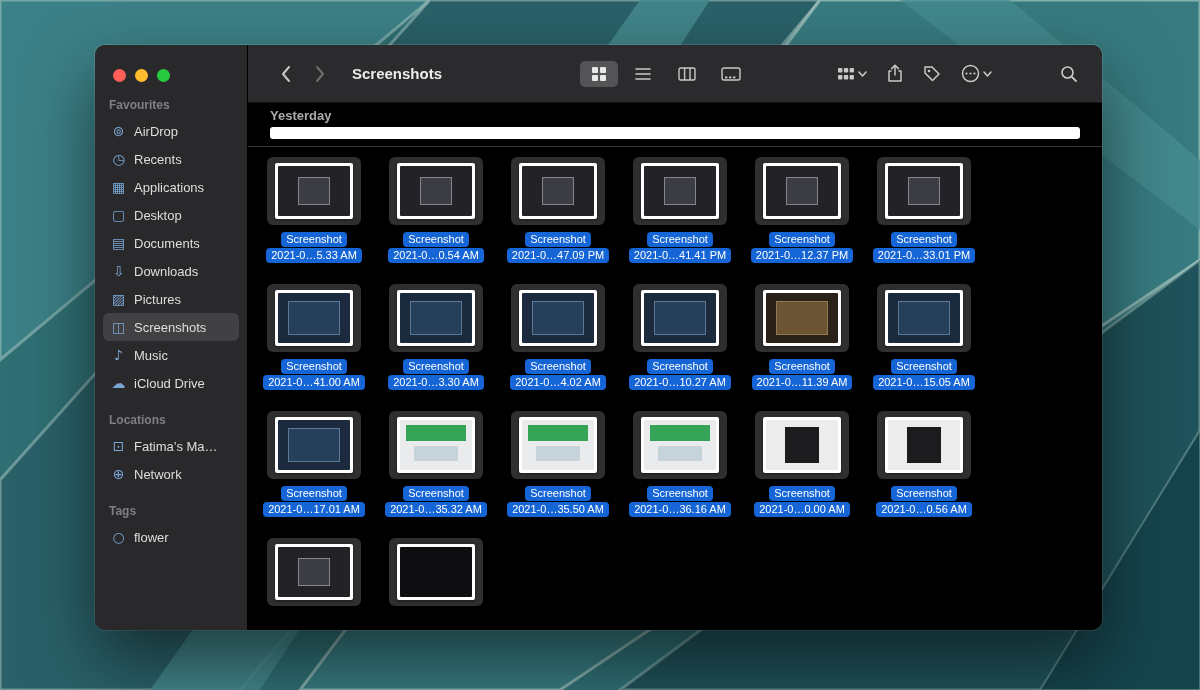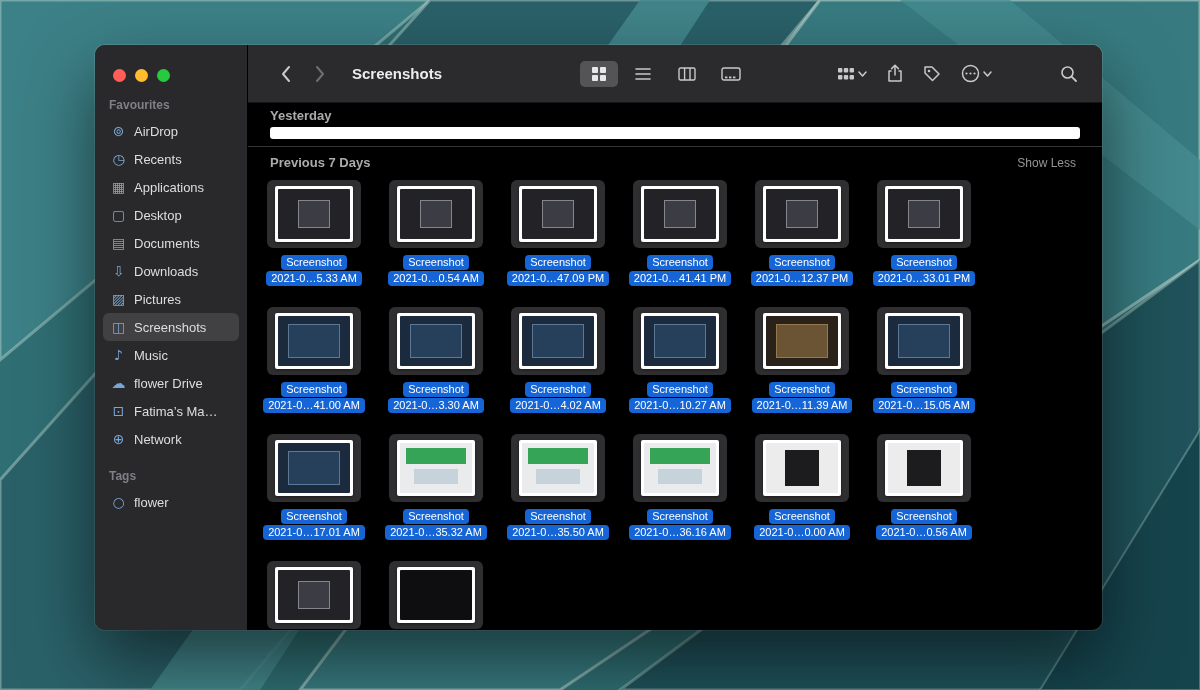--- a/index.html
+++ b/index.html
@@ -130,24 +130,25 @@
             <span class="sb-label">Screenshots</span>
           </div>
           <div class="sb-item">
             <span class="sb-icon">♪</span>
             <span class="sb-label">Music</span>
           </div>
         </div>
         <div class="sb-section">
           <div class="sb-item">
             <span class="sb-icon">☁</span>
-            <span class="sb-label">flower Drive</span>
+            <span class="sb-label">iCloud Drive</span>
           </div>
         </div>
         <div class="sb-section">
+          <div class="sb-heading">Locations</div>
           <div class="sb-item">
             <span class="sb-icon">⊡</span>
             <span class="sb-label">Fatima’s Ma…</span>
           </div>
           <div class="sb-item">
             <span class="sb-icon">⊕</span>
             <span class="sb-label">Network</span>
           </div>
         </div>
         <div class="sb-section">
@@ -265,24 +266,20 @@
             </svg>
         </button>
       </div>
     </header>
 
     <section class="content">
       <div class="group-header">Yesterday</div>
       <div class="y-strip"></div>
       <div class="hr-line"></div>
 
-      <div class="p7d-row">
-        <div class="group-header">Previous 7 Days</div>
-        <button class="show-less">Show Less</button>
-      </div>
 
       <div class="grid" id="grid">
           <div class="cell">
             <div class="thumb-sel">
               <div class="thumb t-dark">
                 <div class="thumb-inner"></div>
               </div>
             </div>
             <div class="labels">
               <span class="pill">Screenshot</span>

